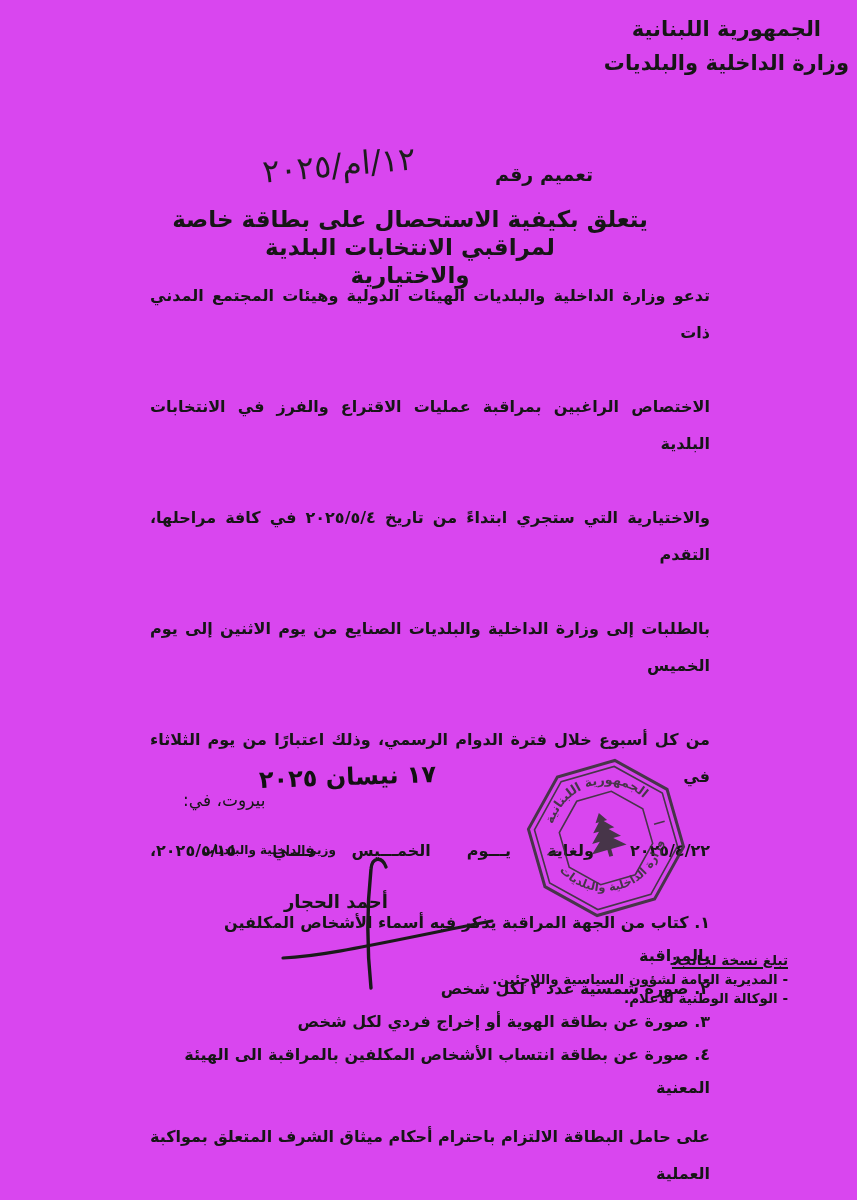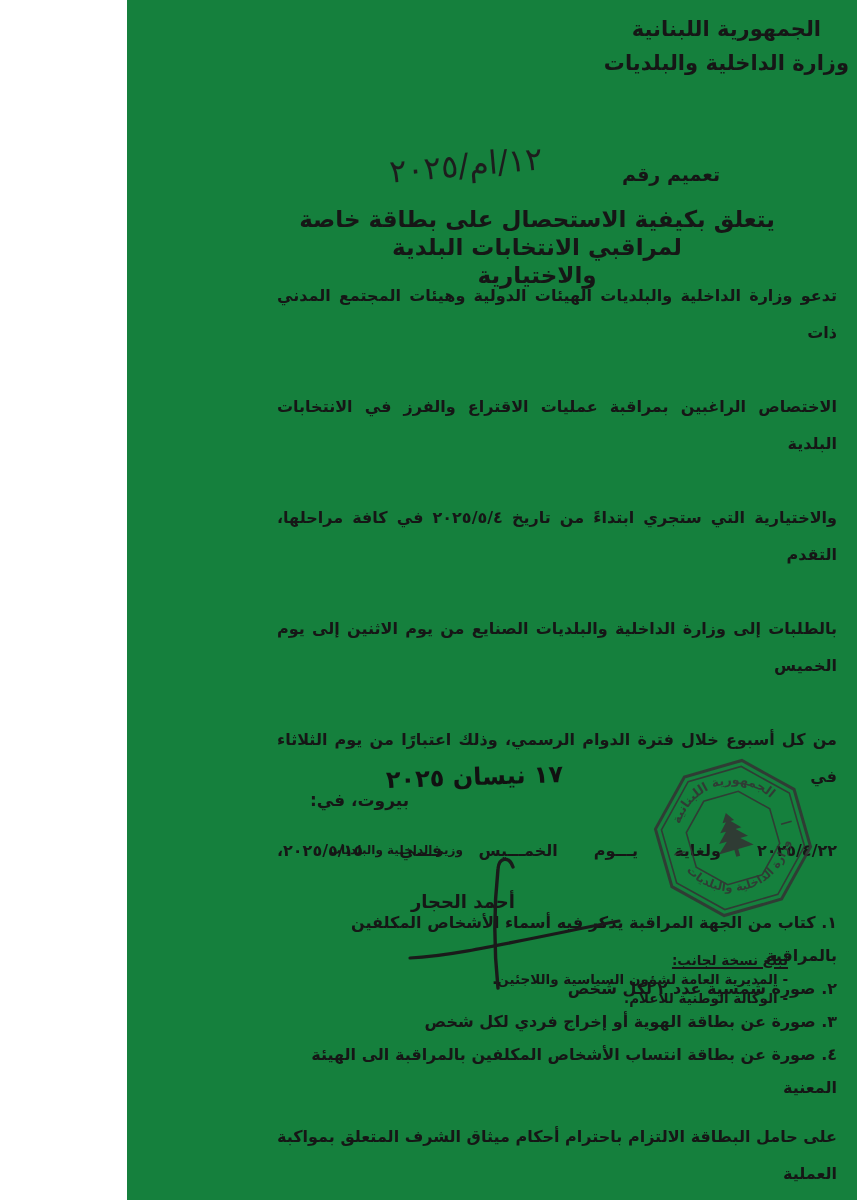--- a/index.html
+++ b/index.html
@@ -1,17 +1,17 @@
 <!DOCTYPE html>
 <html lang="ar" dir="rtl"><head>
 <meta charset="utf-8">
 <style>
   html,body { margin:0; padding:0; background:#ffffff; }
   .page {
-    position:relative; width:730px; height:1200px; background:#15803d;
+    position:relative; width:857px; height:1200px; background:#d946ef;
     font-family:"DejaVu Sans", sans-serif; color:#161616; direction:rtl;
     overflow:hidden;
   }
   
   .letterhead {
     position:absolute; top:12px; right:8px; text-align:center;
     font-weight:bold; font-size:21px; line-height:34px; letter-spacing:.5px;
   }
   
   .circ-label { position:absolute; left:495px; top:163px; font-size:19px; font-weight:bold; }
@@ -32,21 +32,21 @@
   }
   .jline { line-height:37px; text-align:justify; }
   .jline::after { content:""; display:inline-block; width:100%; height:0; }
   .docs-heading {
     font-size:17px; line-height:31px; margin-top:2px;
     text-decoration:underline; text-decoration-thickness:2px; text-underline-offset:3px;
   }
   .doc-item { line-height:33px; text-align:right; }
   .closing1 { margin-top:14px; }
   
-  .sig-place { position:absolute; left:183px; top:790px; font-size:17px; font-weight:bold; }
+  .sig-place { position:absolute; left:183px; top:790px; font-size:17px; font-weight:normal; }
   .sig-date {
     position:absolute; left:250px; top:763px; width:195px; text-align:center;
     font-size:24px; font-weight:bold; direction:ltr; letter-spacing:2px;
     transform:rotate(-2deg); color:#111;
   }
   .sig-title { position:absolute; left:202px; top:843px; font-size:12px; font-weight:bold; }
   .sig-name  { position:absolute; left:241px; top:891px; font-size:18px; font-weight:bold;margin-left:43px; }
   .sig-scribble { position:absolute; left:255px; top:845px; width:250px; height:150px; }
   
   .stamp { position:absolute; left:520px; top:752px; width:172px; height:172px; }

